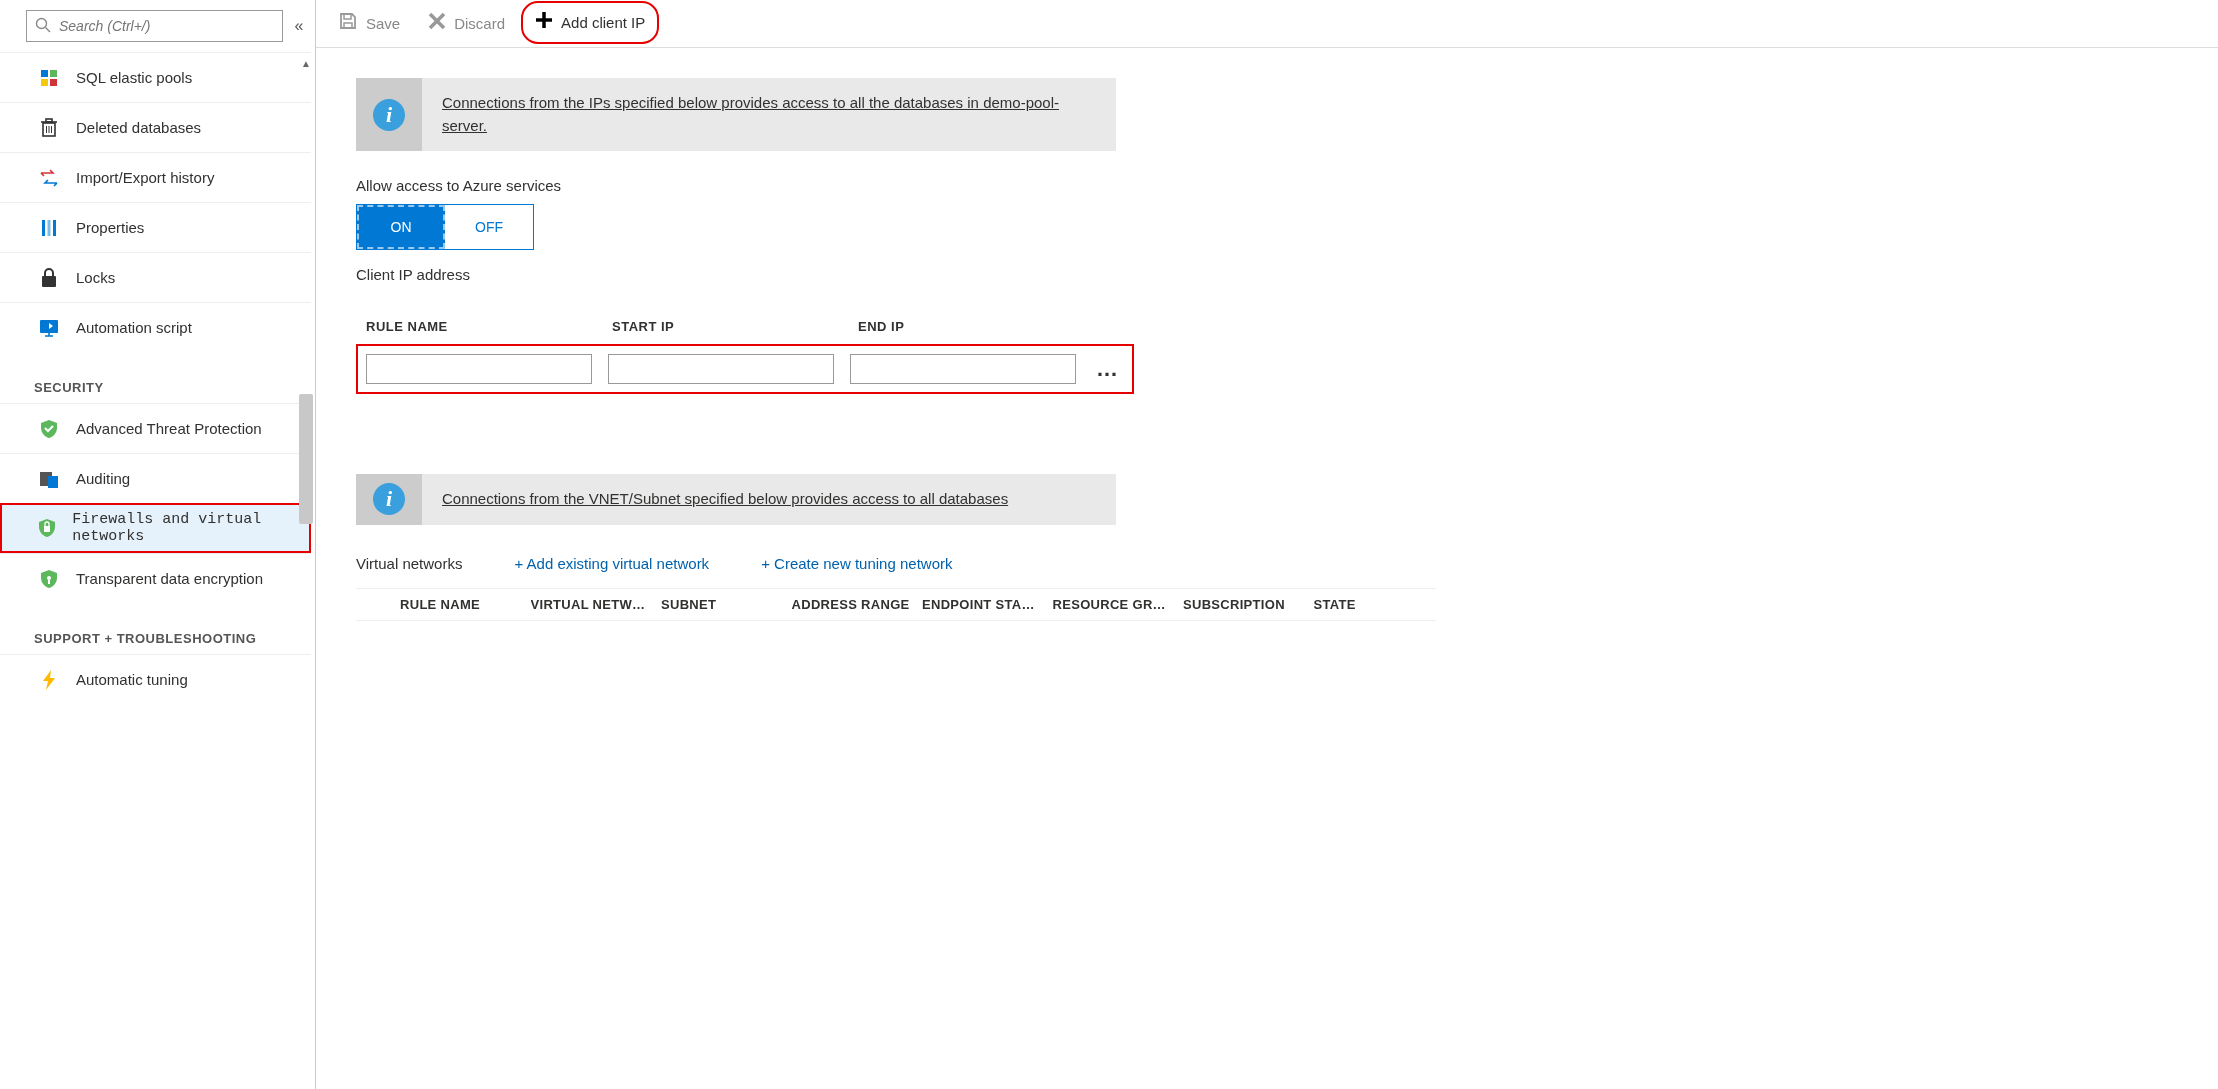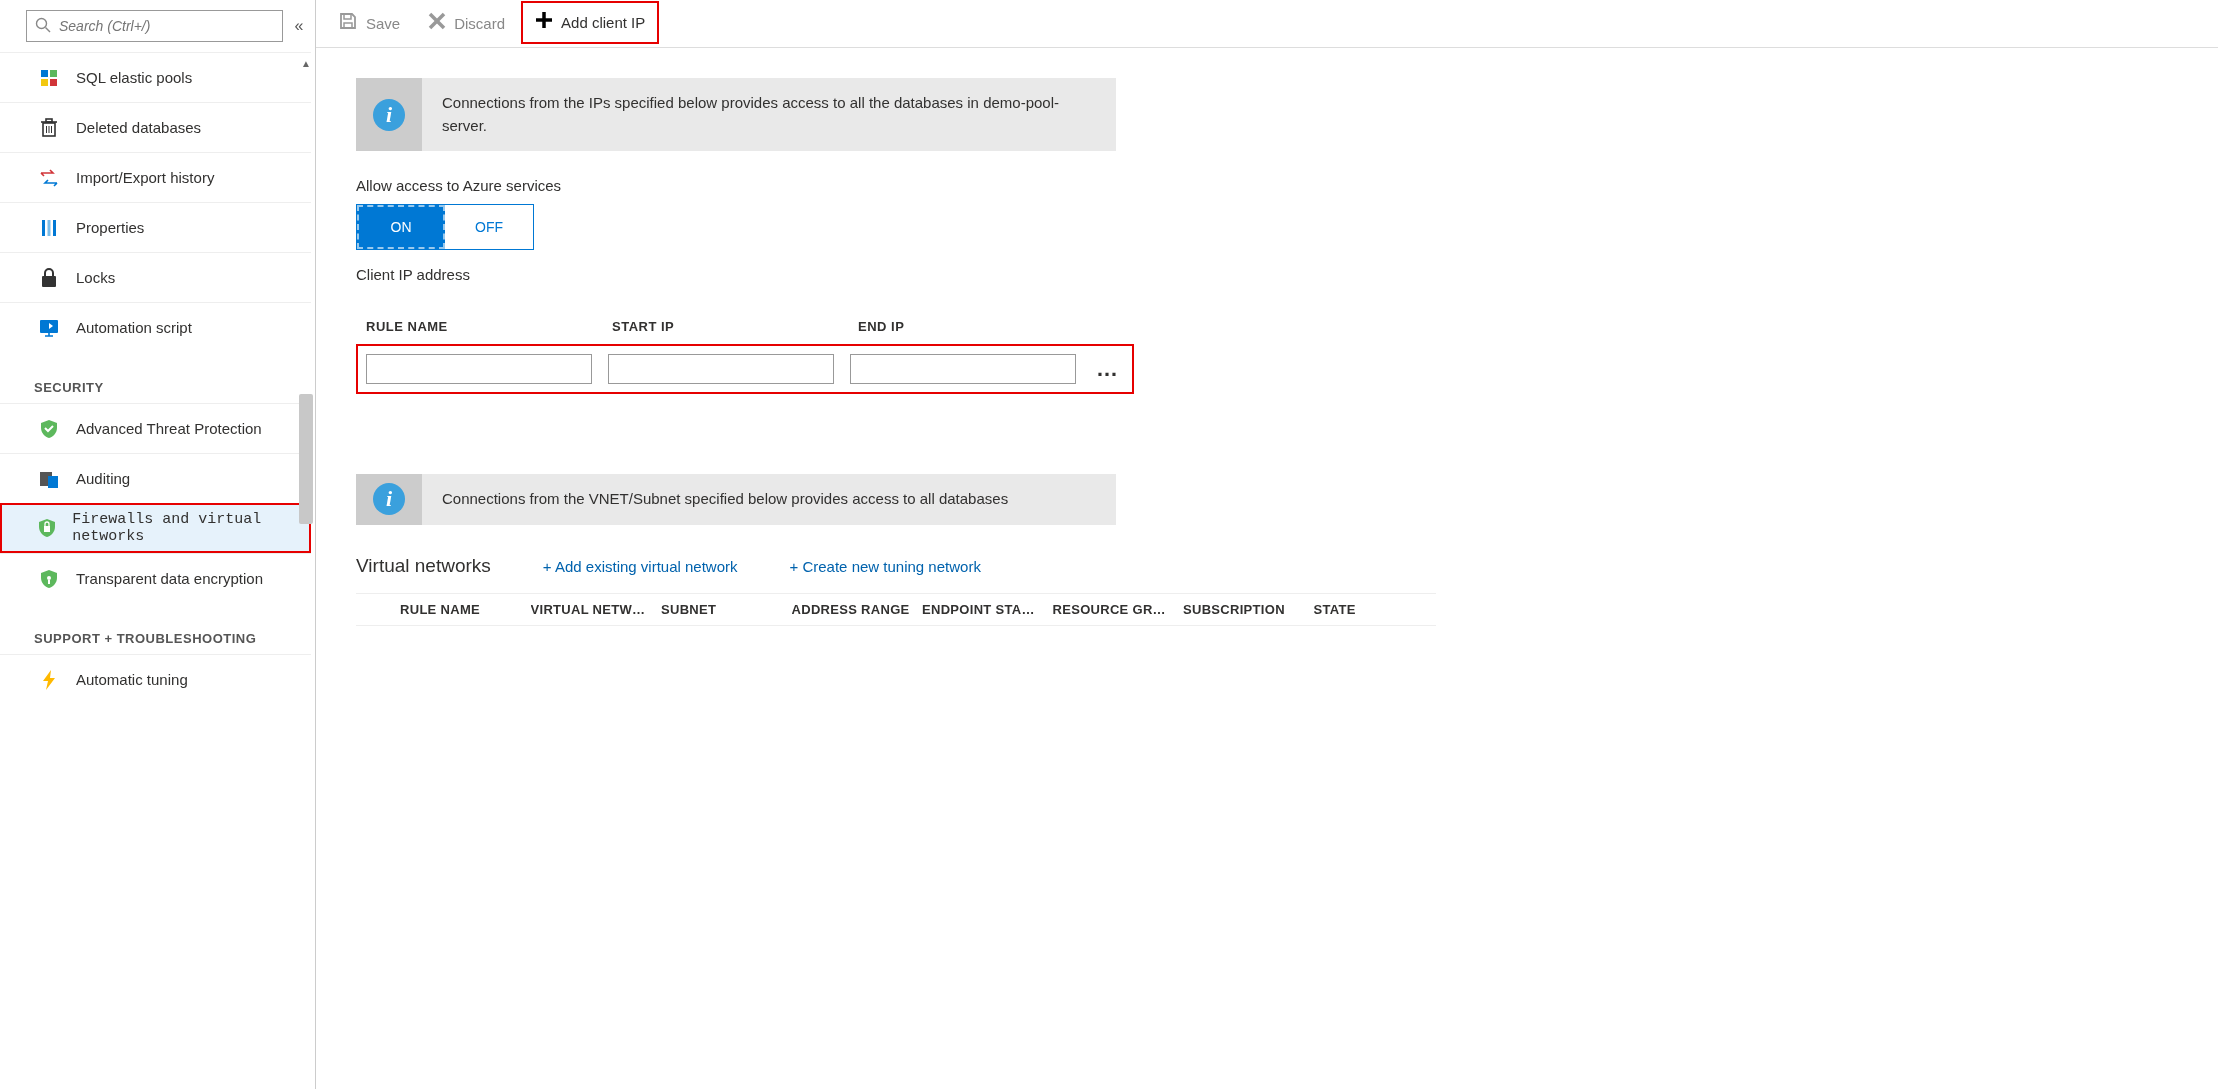--- a/index.html
+++ b/index.html
@@ -16,49 +16,49 @@
   .nav-item .icon { width: 22px; height: 22px; margin-right: 16px; display: flex; align-items: center; justify-content: center; font-size: 18px; }
   .nav-section { padding: 28px 14px 8px 34px; font-size: 13px; font-weight: 600; color: #555; letter-spacing: .5px; }
   .scroll-up { position: absolute; top: 0; right: 0; width: 18px; height: 22px; display:flex; align-items:center; justify-content:center; font-size:10px; color:#666; }
   .scroll-thumb-track { position: absolute; top: 22px; right: 0; bottom: 0; width: 18px; }
   .scroll-thumb { position: absolute; top: 320px; left: 2px; right: 2px; height: 130px; background: #c8c8c8; border-radius: 2px; }
   
   .main { flex: 1; display: flex; flex-direction: column; }
   .toolbar { display: flex; align-items: center; height: 48px; border-bottom: 1px solid #ddd; padding: 0 10px; gap: 4px; }
   .tb-btn { display: flex; align-items: center; gap: 8px; padding: 4px 12px; color: #888; cursor: pointer; font-size: 15px; }
   .tb-btn .ticon { font-size: 18px; font-weight: bold; }
-  .tb-btn.dark { color: #323130; }
+  .tb-btn.dark { color: #323130; border-radius: 17px; }
   .tb-btn.highlighted { border: 2px solid #e60000; padding: 8px 12px; margin-top: -2px; }
   
   .content { padding: 30px 40px; overflow-y: auto; flex: 1; }
   .info-box { display: flex; background: #e9e9e9; width: 760px; margin-bottom: 26px; }
   .info-icon-wrap { width: 66px; background: #ccc; display: flex; align-items: center; justify-content: center; }
   .info-icon { width: 32px; height: 32px; border-radius: 50%; background: #3aa0dd; color: #fff; display: flex; align-items: center; justify-content: center; font-family: Georgia, serif; font-size: 22px; font-weight: bold; font-style: italic; }
-  .info-text { flex: 1; padding: 14px 20px; font-size: 15px; line-height: 1.5; }
+  .info-text { flex: 1; padding: 14px 20px; font-size: 15px; line-height: 1.5; text-decoration: underline; }
   
   .form-label { font-size: 15px; margin-bottom: 4px; }
   .toggle { display: inline-flex; border: 1px solid #0078d4; height: 46px; margin: 6px 0 16px; }
   .toggle div { width: 88px; display: flex; align-items: center; justify-content: center; font-size: 14px; }
   .toggle .on { background: #0078d4; color: #fff; border: 2px dashed rgba(255,255,255,.6); }
   .toggle .off { background: #fff; color: #0078d4; }
   
   .fw-headers { display: flex; margin: 36px 0 10px 10px; gap: 16px; }
   .fw-headers div { font-size: 13px; font-weight: 600; letter-spacing: .5px; }
   .fw-headers .c1 { width: 230px; }
   .fw-headers .c2 { width: 230px; }
   .fw-headers .c3 { width: 230px; }
   
   .fw-row-wrap { border: 2px solid #e60000; padding: 8px 8px; display: inline-flex; align-items: center; gap: 16px; }
   .fw-row-wrap input { width: 226px; height: 30px; border: 1px solid #999; padding: 2px 6px; font-family: inherit; }
   .ellipsis { font-size: 22px; font-weight: bold; letter-spacing: 2px; cursor: pointer; padding: 0 4px; }
   
   .spacer { height: 80px; }
   
   .vnet-bar { display: flex; align-items: baseline; gap: 52px; margin: 30px 0 16px; }
-  .vnet-bar .title { font-size: 19px; }
+  .vnet-bar .title { font-size: 15px; }
   .vnet-bar .link { color: #0062ad; cursor: pointer; font-size: 15px; }
   .vnet-table { width: 100%; max-width: 1080px; }
   .vnet-head { display: flex; border-top: 1px solid #eee; border-bottom: 1px solid #eee; padding: 8px 4px 8px 44px; gap: 12px; font-size: 13px; font-weight: 600; letter-spacing: .3px; }
   .vnet-head div { flex: 1; white-space: nowrap; overflow: hidden; text-overflow: ellipsis; }
   .vnet-empty { padding: 14px 10px; font-size: 15px; border-bottom: 1px solid #eee; }
 </style>
 </head>
 <body>
 
 <div class="app">

